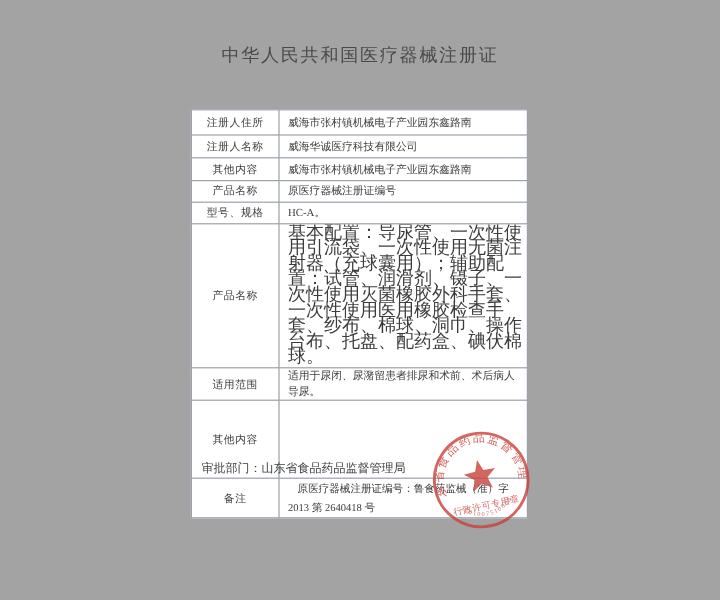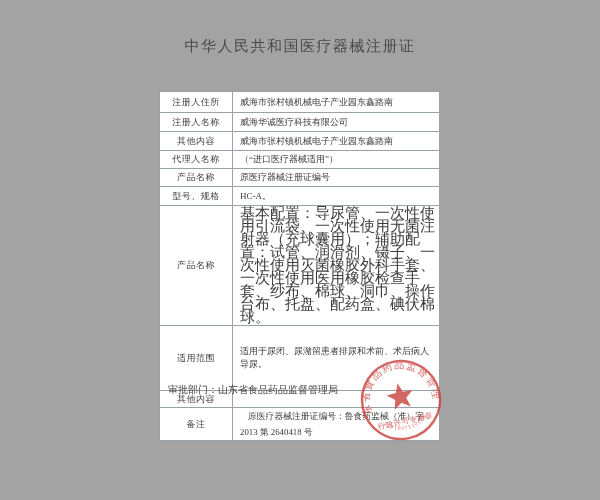--- a/index.html
+++ b/index.html
@@ -85,24 +85,20 @@
       </tr>
       <tr>
         <td class="lbl">注册人名称</td>
         <td class="val">威海华诚医疗科技有限公司</td>
       </tr>
       <tr>
         <td class="lbl">其他内容</td>
         <td class="val">威海市张村镇机械电子产业园东鑫路南</td>
       </tr>
       <tr>
-        <td class="lbl">代理人名称</td>
-        <td class="val">（“进口医疗器械适用”）</td>
-      </tr>
-      <tr>
         <td class="lbl">产品名称</td>
         <td class="val">原医疗器械注册证编号</td>
       </tr>
       <tr>
         <td class="lbl">型号、规格</td>
         <td class="val">HC-A。</td>
       </tr>
       <tr>
         <td class="lbl">产品名称</td>
         <td class="val multiline">基本配置：导尿管、一次性使用引流袋、一次性使用无菌注射器（充球囊用）；辅助配置：试管、润滑剂、镊子、一次性使用灭菌橡胶外科手套、一次性使用医用橡胶检查手套、纱布、棉球、洞巾、操作台布、托盘、配药盒、碘伏棉球。</td>

